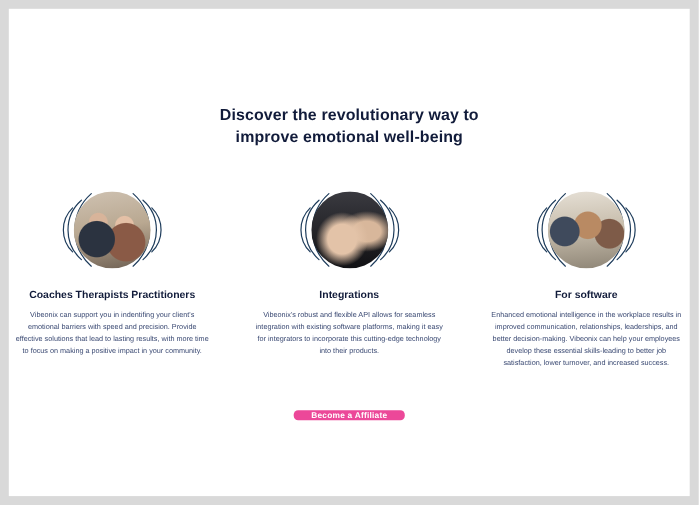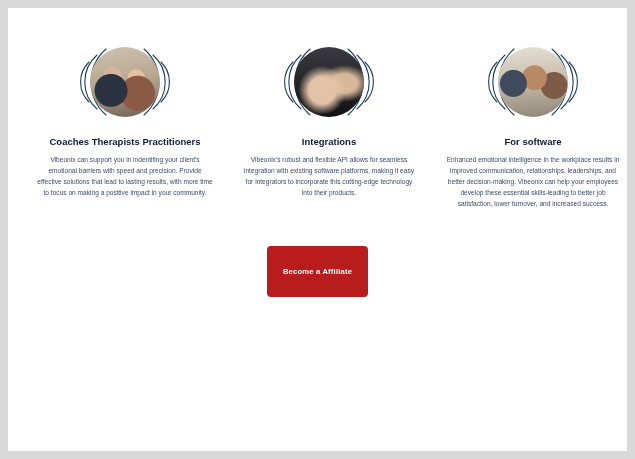--- a/index.html
+++ b/index.html
@@ -29,21 +29,21 @@
     line-height: 1.35;
     margin: 88px auto 0 auto;
     width: 420px;
     letter-spacing: 0.1px;
   }
   .heading .line2 {
     display: block;
   }
   .columns {
     display: flex;
-    justify-content: flex-end;
+    justify-content: space-between;
     align-items: flex-start;
     margin-top: 28px;
     gap: 16px;
   }
   .col {
     width: 188px;
     display: flex;
     flex-direction: column;
     align-items: center;
   }
@@ -110,37 +110,41 @@
     text-align: center;
     margin-top: 8px;
     width: 178px;
   }
   .cta-wrap {
     display: flex;
     justify-content: center;
     margin-top: 30px;
   }
   .cta {
-    background: #b91c1c;
+    background: #ec4899;
     color: #ffffff;
     border: none;
     border-radius: 4px;
     font-family: "Liberation Sans", sans-serif;
     font-size: 7.6px;
     font-weight: bold;
-    padding: 21px 16px;
+    padding: 0 16px;
     cursor: pointer;
     letter-spacing: 0.2px;
   }
 </style>
 </head>
 <body>
 
 <div class="page">
 
+  <h2 class="heading">
+    <span>Discover the revolutionary way to</span>
+    <span class="line2">improve emotional well-being</span>
+  </h2>
 
   <div class="columns">
 
     <div class="col">
       <div class="art">
         <svg width="188" height="92" viewBox="0 0 188 92">
           <g fill="none" stroke="#1f3d5c" stroke-width="1.1" stroke-linecap="round">
             <path d="M75 13 A44 44 0 0 0 75 79"></path>
             <path d="M66 19 A36 36 0 0 0 66 73"></path>
             <path d="M58 26 A28 28 0 0 0 58 66"></path>

